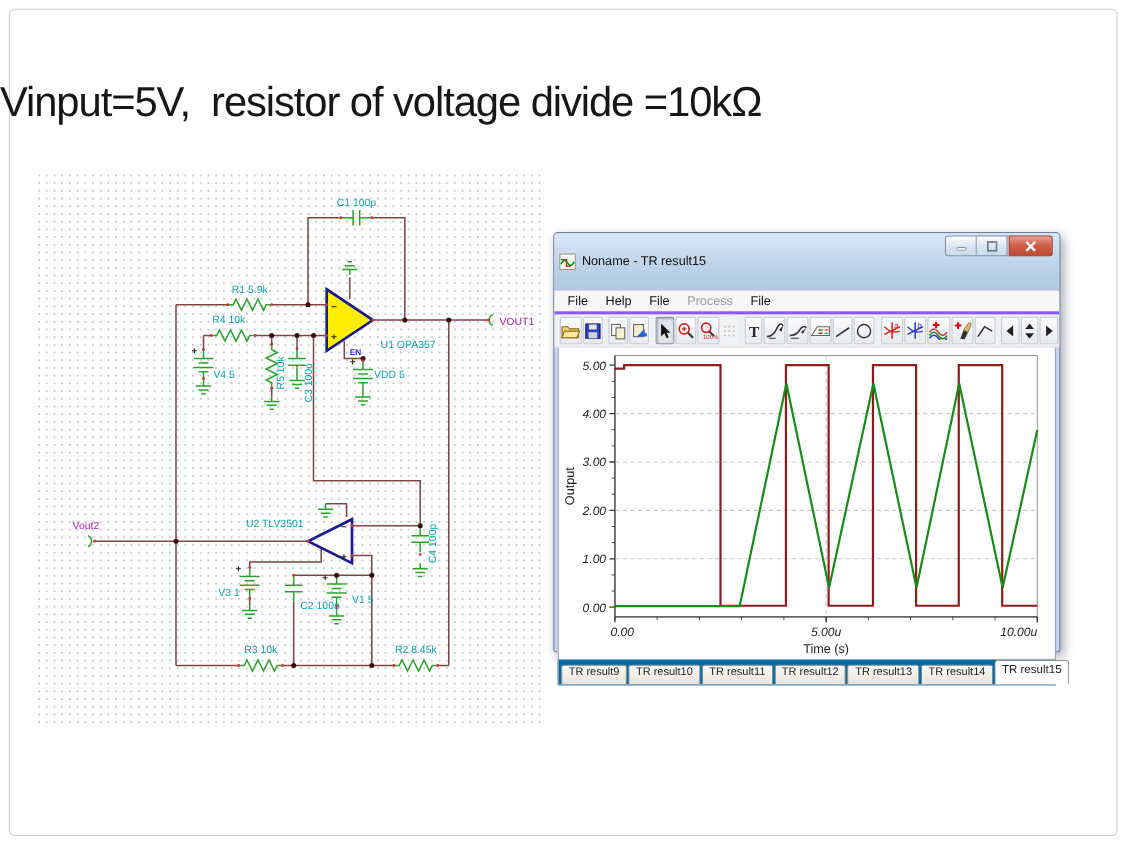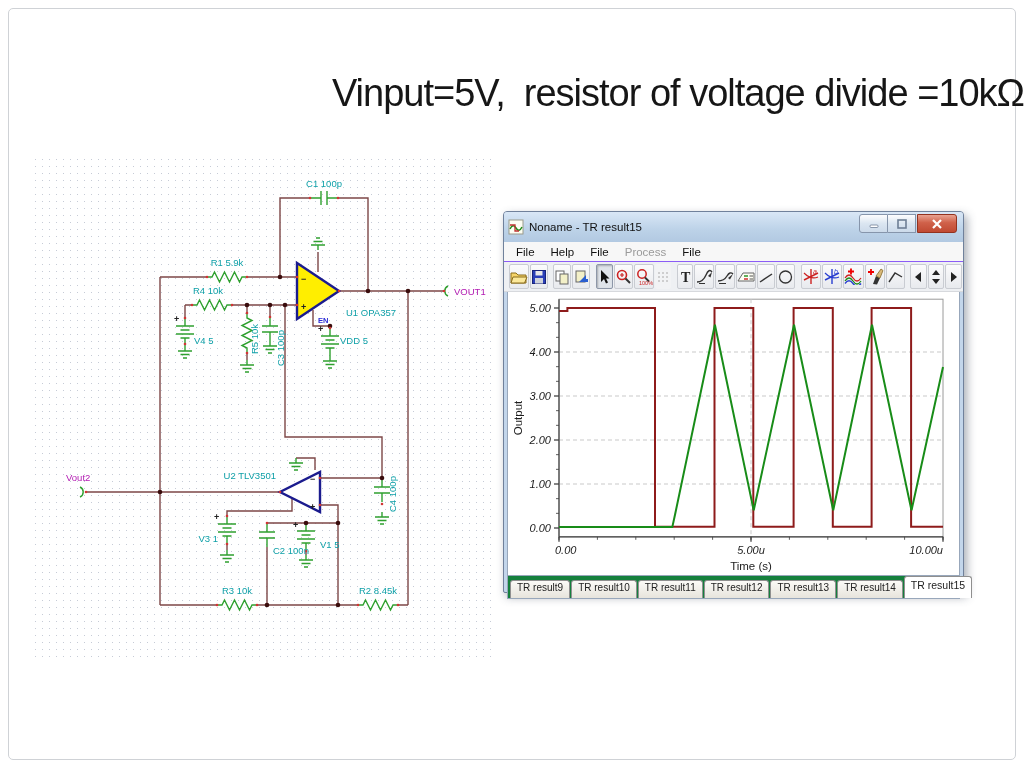--- a/index.html
+++ b/index.html
@@ -1,59 +1,59 @@
 <!DOCTYPE html>
 <html><head>
 <meta charset="utf-8">
 <style>
   html,body{margin:0;padding:0;width:1024px;height:768px;background:#fff;overflow:hidden;
     font-family:"Liberation Sans",sans-serif;}
   .slide-frame{position:absolute;left:8px;top:8px;width:1006px;height:750px;
     border:1px solid #cfd2d6;border-radius:5px;}
   
-  .slide-title{position:absolute;left:0;top:72px;width:1024px;text-align:right;
+  .slide-title{position:absolute;left:0;top:72px;width:1024px;text-align:left;
     font-size:38px;color:#161616;letter-spacing:-1px;white-space:pre;}
   
   .grid-dots{position:absolute;left:32px;top:156px;width:460px;height:502px;
     background-image:radial-gradient(circle,#c6cbd6 0.7px,transparent 0.9px);
     background-size:7px 7px;}
   .schematic{position:absolute;left:30px;top:160px;width:460px;height:470px;}
   .schematic text{font-family:"Liberation Sans",sans-serif;}
   .lbl{font-size:9.5px;fill:#0fa0a8;}
   .lblm{font-size:9.5px;fill:#b21ab2;}
   .lblen{font-size:7.5px;fill:#2b2bd6;font-weight:bold;}
   .pm{font-size:9px;fill:#222;font-weight:bold;}
   
   .win{position:absolute;left:503px;top:211px;width:459px;height:380px;
     background:#c3d6eb;border:1px solid #70819b;border-radius:4px 4px 2px 2px;
     box-shadow:3px 4px 10px rgba(60,70,90,.45);}
   .titlebar{position:relative;height:22px;border-radius:3px 3px 0 0;
     background:linear-gradient(#d9e7f6,#bcd2e8 60%,#b2c9e2);
-    display:flex;align-items:center;padding:4px 4px;}
+    display:flex;align-items:center;padding:15px 4px;}
   .titlebar .ttl{font-size:11.5px;color:#101010;margin-left:5px;}
   .winbtns{position:absolute;right:6px;top:2px;display:flex;}
   .wb{width:27px;height:17px;border:1px solid #8695ab;background:linear-gradient(#fdfdfe,#dbe6f1 50%,#ccdaea);
     display:flex;align-items:center;justify-content:center;}
   .wb.min{border-radius:3px 0 0 3px;}
   .wb.max{border-left:none;border-radius:0;}
   .wb.close{width:38px;margin-left:1px;border:1px solid #93321f;border-radius:0 3px 3px 0;
     background:linear-gradient(#e9a291,#d0614a 45%,#c04a33);}
-  .menubar{height:19px;background:#f7f7f7;border-bottom:1px solid #8b5cf6;
+  .menubar{height:19px;background:#f7f7f7;border-bottom:3px solid #8b5cf6;
     display:flex;align-items:center;padding-left:4px;}
   .menu-item{font-size:11.5px;color:#111;padding:0 8px;}
   .menu-item.disabled{color:#9a9a9a;text-align:right;}
   .toolbar{height:29px;background:#eef0f3;border-bottom:1px solid #d7d9dd;
     display:flex;align-items:center;padding-left:5px;}
   .tbtn{width:23px;height:23px;margin-right:1px;background:#f2f3f5;border:1px solid #f2f3f5;
     display:flex;align-items:center;justify-content:center;border-radius:2px;}
   .tbtn.raised{border:1px solid #c9ccd2;background:linear-gradient(#fbfbfc,#e8eaee);}
   .tbtn.pressed{border:1px solid #8d97a8;background:#dfe4ea;box-shadow:inset 1px 1px 2px rgba(0,0,0,.25);}
   .tgap{width:7px;}
   .client{position:relative;margin:0 3px;background:#fff;height:283px;border:1px solid #98a7bb;border-top:none;}
-  .tabstrip{height:22px;background:#15803d;margin:0 3px;border:1px solid #98a7bb;border-top:none;
+  .tabstrip{height:22px;background:#0369a1;margin:0 3px;border:1px solid #98a7bb;border-top:none;
     display:flex;align-items:flex-end;padding-left:2px;position:relative;}
   .tab{height:16px;font-size:10px;color:#222;background:linear-gradient(#fbfaf7,#e7e4dc);
     border:1px solid #8f8f8f;border-bottom:none;border-radius:3px 3px 0 0;
     padding:1px 6px 0 6px;margin-right:1px;white-space:nowrap;}
   .tab.active{background:#fff;height:19px;font-size:10.5px;padding-top:2px;z-index:2;text-align:center;}
   .tabnav{position:absolute;right:3px;bottom:2px;display:flex;}
   .tnb{width:16px;height:16px;border:1px solid #9aa3b0;background:linear-gradient(#fdfdfd,#e4e7ec);
     display:flex;align-items:center;justify-content:center;margin-left:1px;border-radius:2px;}
   .tick{font-style:italic;font-size:11px;fill:#1c1c1c;}
   .axis-label{font-size:11.5px;fill:#1c1c1c;}

